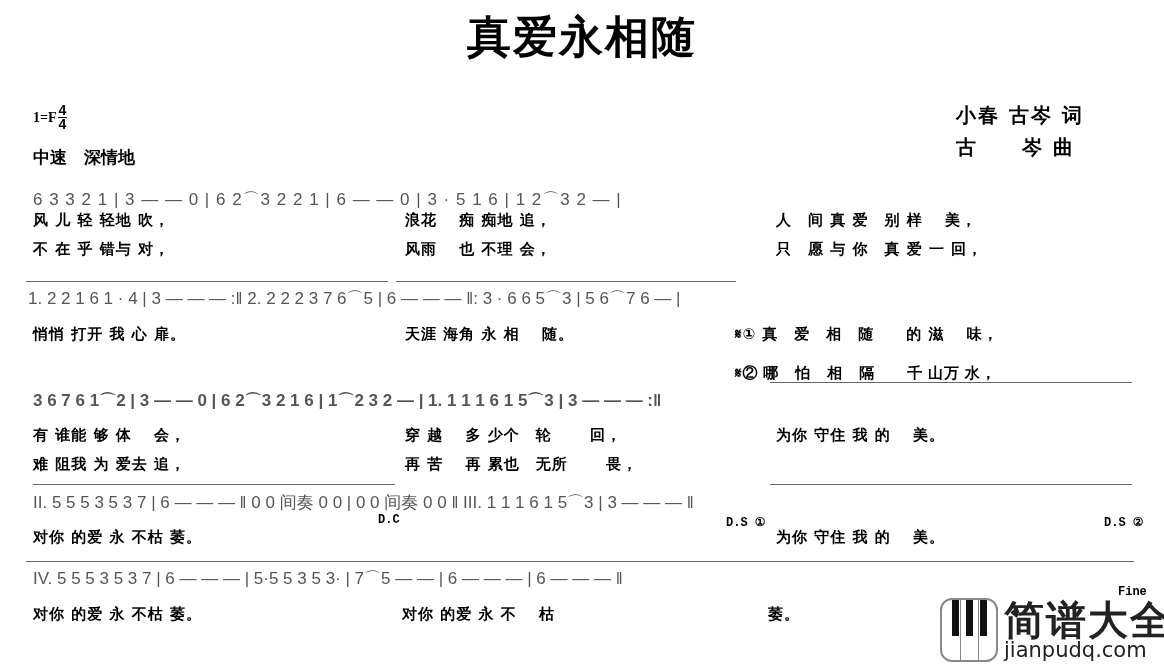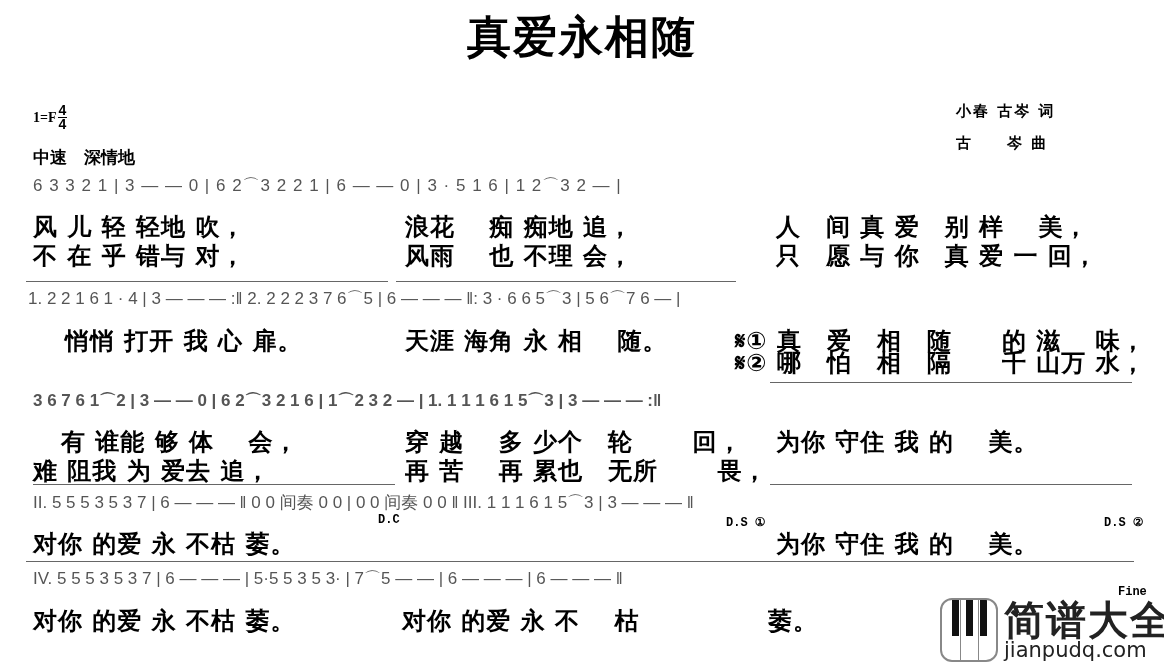--- a/index.html
+++ b/index.html
@@ -3,23 +3,23 @@
 <meta charset="utf-8">
 <style>
   html,body{margin:0;padding:0;background:#fff;}
   body{width:1164px;height:669px;position:relative;overflow:hidden;font-family:"DejaVu Sans",sans-serif;color:#000;}
   .abs{position:absolute;white-space:nowrap;}
   .title{left:0;width:1164px;top:8px;text-align:center;font-size:44px;font-weight:900;letter-spacing:2px;font-family:"DejaVu Sans",sans-serif;}
   .key{left:33px;top:104px;font-size:14px;font-weight:bold;font-family:"Liberation Serif",serif;display:flex;align-items:center;text-align:center;}
   .frac{display:inline-flex;flex-direction:column;align-items:center;line-height:13px;font-size:14px;font-weight:bold;margin-left:1px;font-family:"Liberation Sans",sans-serif;}
   .frac span:first-child{border-bottom:1px solid #000;padding:0 1px;}
   .tempo{left:33px;top:146px;font-size:17px;font-weight:bold;}
-  .credit{font-size:15px;font-weight:bold;letter-spacing:2px;}
+  .credit{font-size:20px;font-weight:bold;letter-spacing:2px;}
   .notes{font-family:"Liberation Sans",sans-serif;font-size:17px;color:#555;font-weight:300;}
-  .lyr{font-size:24px;font-weight:bold;font-family:"DejaVu Sans",sans-serif;letter-spacing:1px;}
+  .lyr{font-size:15px;font-weight:bold;font-family:"DejaVu Sans",sans-serif;letter-spacing:1px;}
   .mark{font-size:12px;font-weight:bold;font-family:"Liberation Mono",monospace;}
   .vline{position:absolute;height:1px;background:#666;}
   .logo{left:940px;top:598px;display:flex;align-items:center;}
   .piano{width:58px;height:64px;border:2px solid #888;border-radius:12px;box-sizing:border-box;position:relative;overflow:hidden;background:#fff;}
   .piano .k{position:absolute;top:0;width:7px;height:36px;background:#111;}
   .piano .w{position:absolute;top:0;bottom:0;width:1px;background:#888;}
   .logo-text{margin-left:6px;display:flex;flex-direction:column;line-height:1;}
   .logo-cn{font-size:40px;font-weight:bold;letter-spacing:2px;color:#222;}
   .logo-url{font-size:21px;color:#222;font-family:"DejaVu Sans",sans-serif;}
 </style>
@@ -33,39 +33,39 @@
   <span class="frac">
     <span>4</span>
     <span>4</span>
   </span>
 </div>
 <div class="abs tempo">中速　深情地</div>
 
 <div class="abs credit" style="left:956px;top:102px;">小春 古岑 词</div>
 <div class="abs credit" style="left:956px;top:134px;">古　　岑 曲</div>
 
-<div class="abs notes" style="left:33px;top:174px;letter-spacing:1px;text-align:center;">6   3   3   2 1 | 3   —   —   0 | 6  2⌒3  2  2 1 | 6   —   —   0 | 3 · 5   1   6 | 1  2⌒3  2  — |</div>
+<div class="abs notes" style="left:33px;top:188px;letter-spacing:1px;text-align:center;">6   3   3   2 1 | 3   —   —   0 | 6  2⌒3  2  2 1 | 6   —   —   0 | 3 · 5   1   6 | 1  2⌒3  2  — |</div>
 <div class="abs lyr" style="left:33px;top:211px;">风 儿 轻 轻地 吹，</div>
 <div class="abs lyr" style="left:405px;top:211px;">浪花　 痴 痴地 追，</div>
 <div class="abs lyr" style="left:776px;top:211px;">人　间 真 爱　别 样　 美，</div>
 <div class="abs lyr" style="left:33px;top:240px;">不 在 乎 错与 对，</div>
 <div class="abs lyr" style="left:405px;top:240px;text-align:right;">风雨　 也 不理 会，</div>
 <div class="abs lyr" style="left:776px;top:240px;">只　愿 与 你　真 爱 一 回，</div>
 
 <div class="vline" style="left:26px;top:281px;width:362px;"></div>
 <div class="vline" style="left:396px;top:281px;width:340px;"></div>
 <div class="abs notes" style="left:28px;top:287px;">1. 2 2 1 6  1 · 4 | 3  —  —  — :‖ 2. 2 2 2 3 7 6⌒5 | 6  —  —  — ‖: 3 · 6  6  5⌒3 | 5  6⌒7  6  — |</div>
-<div class="abs lyr" style="left:33px;top:325px;margin-left:32px;">悄悄 打开 我 心 扉。</div>
+<div class="abs lyr" style="left:33px;top:325px;">悄悄 打开 我 心 扉。</div>
 <div class="abs lyr" style="left:405px;top:325px;">天涯 海角 永 相　 随。</div>
 <div class="abs lyr" style="left:735px;top:325px;">𝄋① 真　爱　相　随　　的 滋　 味，</div>
-<div class="abs lyr" style="left:735px;top:347px;">𝄋② 哪　怕　相　隔　　千 山万 水，</div>
+<div class="abs lyr" style="left:735px;top:364px;font-family:Liberation Serif, serif;">𝄋② 哪　怕　相　隔　　千 山万 水，</div>
 
 <div class="vline" style="left:770px;top:382px;width:362px;"></div>
 <div class="abs notes" style="left:33px;top:389px;font-weight:bold;">3  6 7  6  1⌒2 | 3   —   —   0 | 6  2⌒3  2  1 6 | 1⌒2 3   2  — | 1. 1 1 1 6  1  5⌒3 | 3  —  —  — :‖</div>
-<div class="abs lyr" style="left:33px;top:426px;margin-left:28px;">有 谁能 够 体　 会，</div>
+<div class="abs lyr" style="left:33px;top:426px;">有 谁能 够 体　 会，</div>
 <div class="abs lyr" style="left:405px;top:426px;">穿 越　 多 少个　轮　　 回，</div>
 <div class="abs lyr" style="left:776px;top:426px;">为你 守住 我 的　 美。</div>
 <div class="abs lyr" style="left:33px;top:455px;">难 阻我 为 爱去 追，</div>
 <div class="abs lyr" style="left:405px;top:455px;">再 苦　 再 累也　无所　　 畏，</div>
 
 <div class="vline" style="left:33px;top:484px;width:362px;"></div>
 <div class="vline" style="left:770px;top:484px;width:362px;"></div>
 <div class="abs notes" style="left:33px;top:491px;">II. 5 5 5 3 5  3 7 | 6  —  —  — ‖ 0   0 间奏 0   0 | 0   0 间奏 0   0 ‖ III. 1 1 1 6  1  5⌒3 | 3  —  —  — ‖</div>
 <div class="abs mark" style="left:378px;top:513px;">D.C</div>
 <div class="abs mark" style="left:726px;top:515px;">D.S ①</div>

